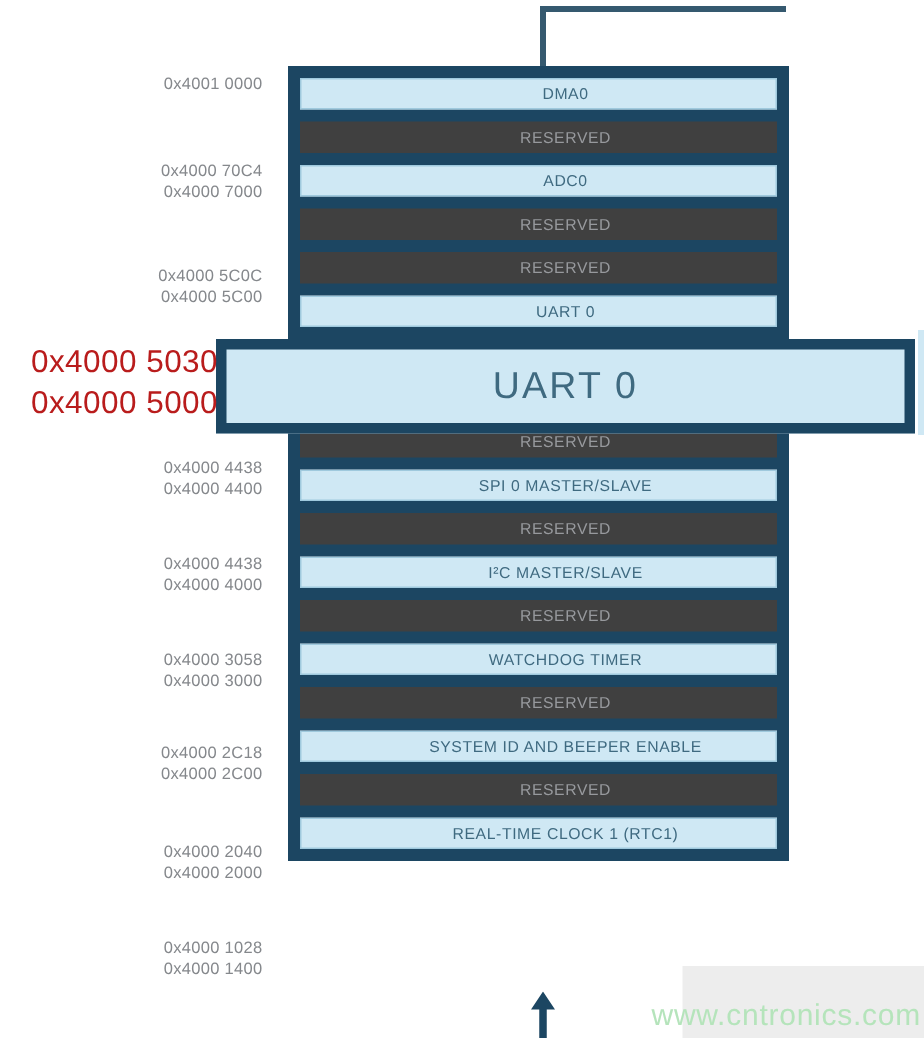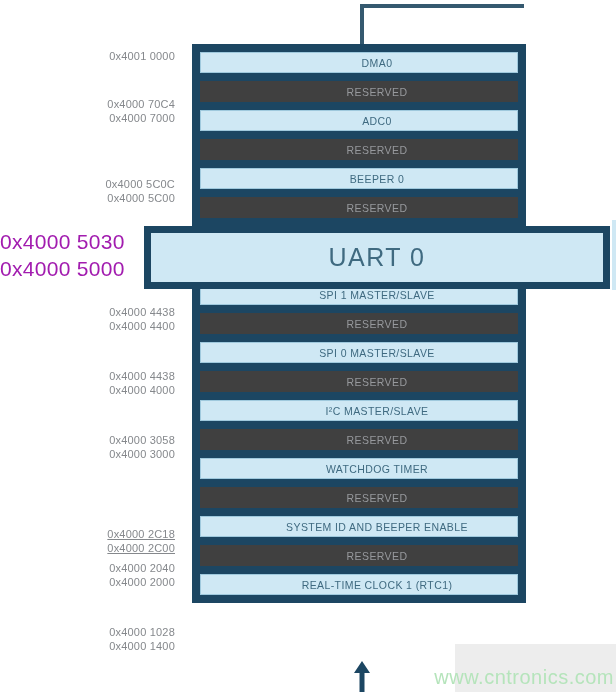--- a/index.html
+++ b/index.html
@@ -22,22 +22,22 @@
 
   
   .addr{position:absolute;left:40px;width:135px;text-align:right;
         font-size:11px;line-height:13.5px;color:#85888c;letter-spacing:0.2px;}
 
   
   .uart-box{position:absolute;left:144px;top:226px;width:452px;height:49px;
             border:7px solid #1c4662;background:#cfe8f4;
             display:flex;align-items:center;justify-content:center;z-index:5;}
   .uart-box span{font-size:25px;color:#3f6a80;letter-spacing:1.5px;font-weight:400;}
-  .uart-addr{position:absolute;left:0;top:228px;width:134px;text-align:left;
-             font-size:21px;line-height:27px;color:#a21caf;z-index:6;letter-spacing:0.3px;}
+  .uart-addr{position:absolute;left:16px;top:228px;width:134px;text-align:center;
+             font-size:21px;line-height:27px;color:#b91c1c;z-index:6;letter-spacing:0.3px;}
   .edge-sliver{position:absolute;left:612px;top:220px;width:4px;height:70px;background:#cfe8f4;z-index:4;}
 
   
   .up-arrow{position:absolute;left:350px;top:661px;width:24px;height:31px;}
 
   
   .watermark-bg{position:absolute;left:455px;top:644px;width:161px;height:48px;background:#ededed;}
   .watermark{position:absolute;left:426px;top:666px;width:188px;text-align:right;
              font-size:20px;color:#b5e4bb;letter-spacing:0.5px;}
 </style>
@@ -54,23 +54,20 @@
         <span>DMA0</span>
       </div>
       <div class="row white">
         <span>RESERVED</span>
       </div>
       <div class="row blue">
         <span>ADC0</span>
       </div>
       <div class="row white">
         <span>RESERVED</span>
-      </div>
-      <div class="row blue">
-        <span>BEEPER 0</span>
       </div>
       <div class="row white">
         <span>RESERVED</span>
       </div>
       <div class="row blue">
         <span>UART 0</span>
       </div>
       <div class="row white">
         <span>RESERVED</span>
       </div>
@@ -106,41 +103,41 @@
       </div>
       <div class="row blue">
         <span>REAL-TIME CLOCK 1 (RTC1)</span>
       </div>
     </div>
 
   <div id="addresses">
       <div class="addr" style="top: 50px;">
         <div>0x4001 0000</div>
       </div>
-      <div class="addr" style="top: 98px;">
+      <div class="addr" style="top: 108px;">
         <div>0x4000 70C4</div>
         <div>0x4000 7000</div>
       </div>
       <div class="addr" style="top: 178px;">
         <div>0x4000 5C0C</div>
         <div>0x4000 5C00</div>
       </div>
       <div class="addr" style="top: 306px;">
         <div>0x4000 4438</div>
         <div>0x4000 4400</div>
       </div>
       <div class="addr" style="top: 370px;">
         <div>0x4000 4438</div>
         <div>0x4000 4000</div>
       </div>
       <div class="addr" style="top: 434px;">
         <div>0x4000 3058</div>
         <div>0x4000 3000</div>
       </div>
-      <div class="addr" style="top: 528px; text-decoration: underline;">
+      <div class="addr" style="top: 496px;">
         <div>0x4000 2C18</div>
         <div>0x4000 2C00</div>
       </div>
       <div class="addr" style="top: 562px;">
         <div>0x4000 2040</div>
         <div>0x4000 2000</div>
       </div>
       <div class="addr" style="top: 626px;">
         <div>0x4000 1028</div>
         <div>0x4000 1400</div>

